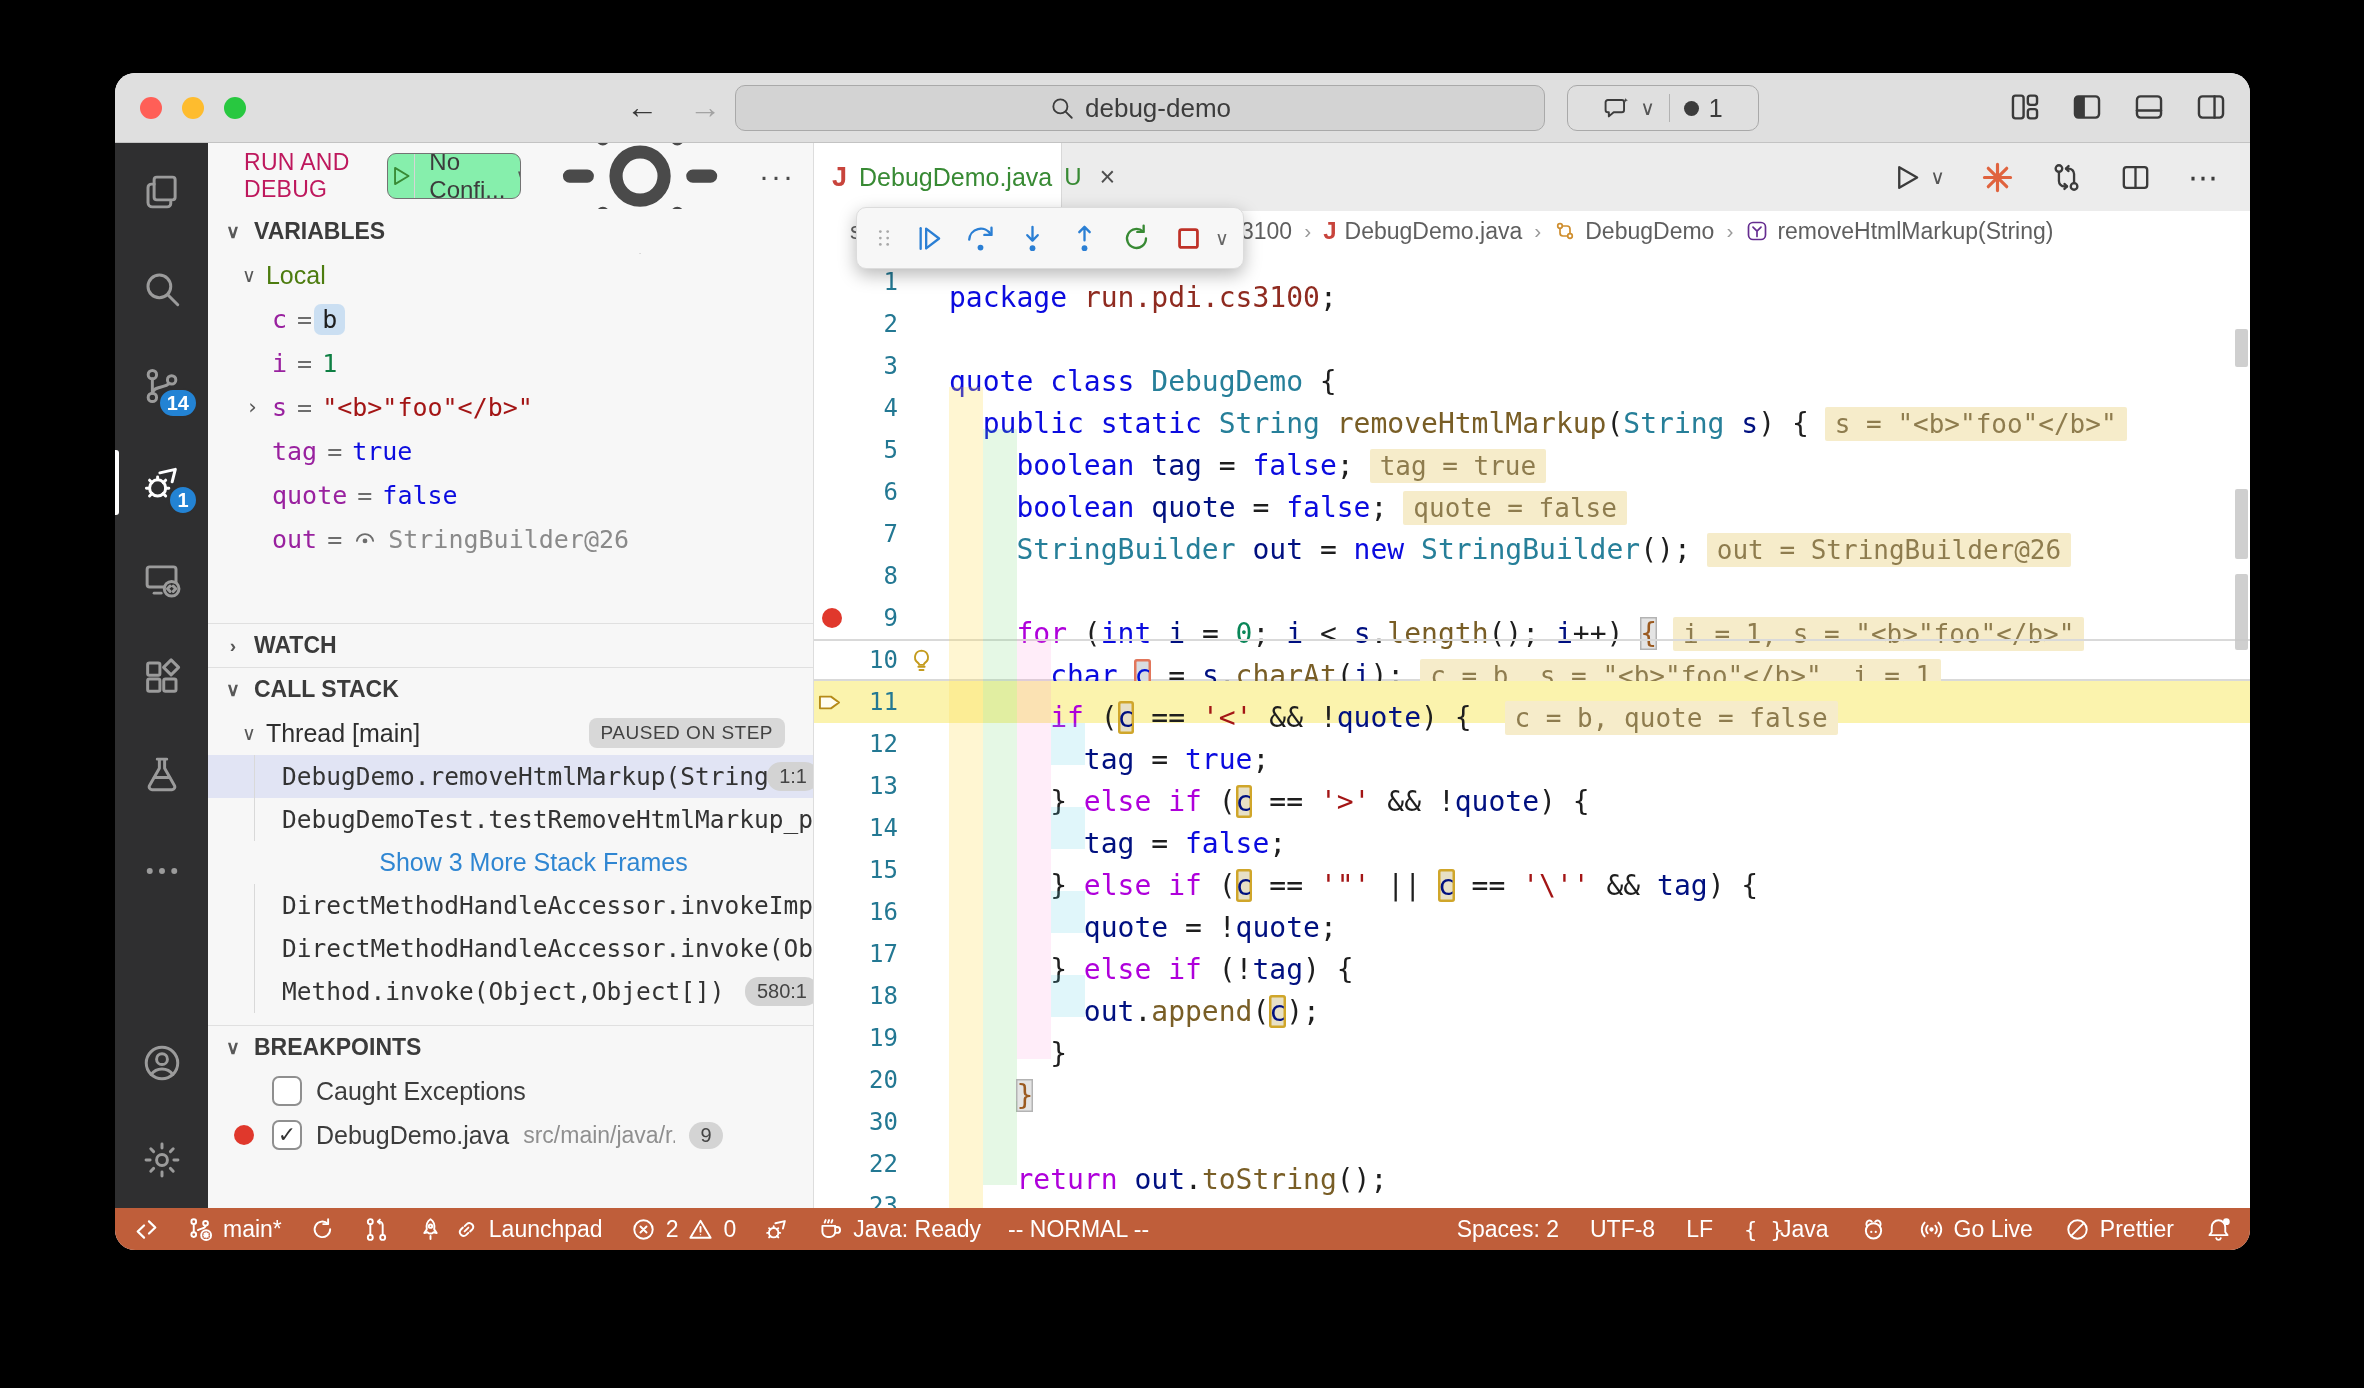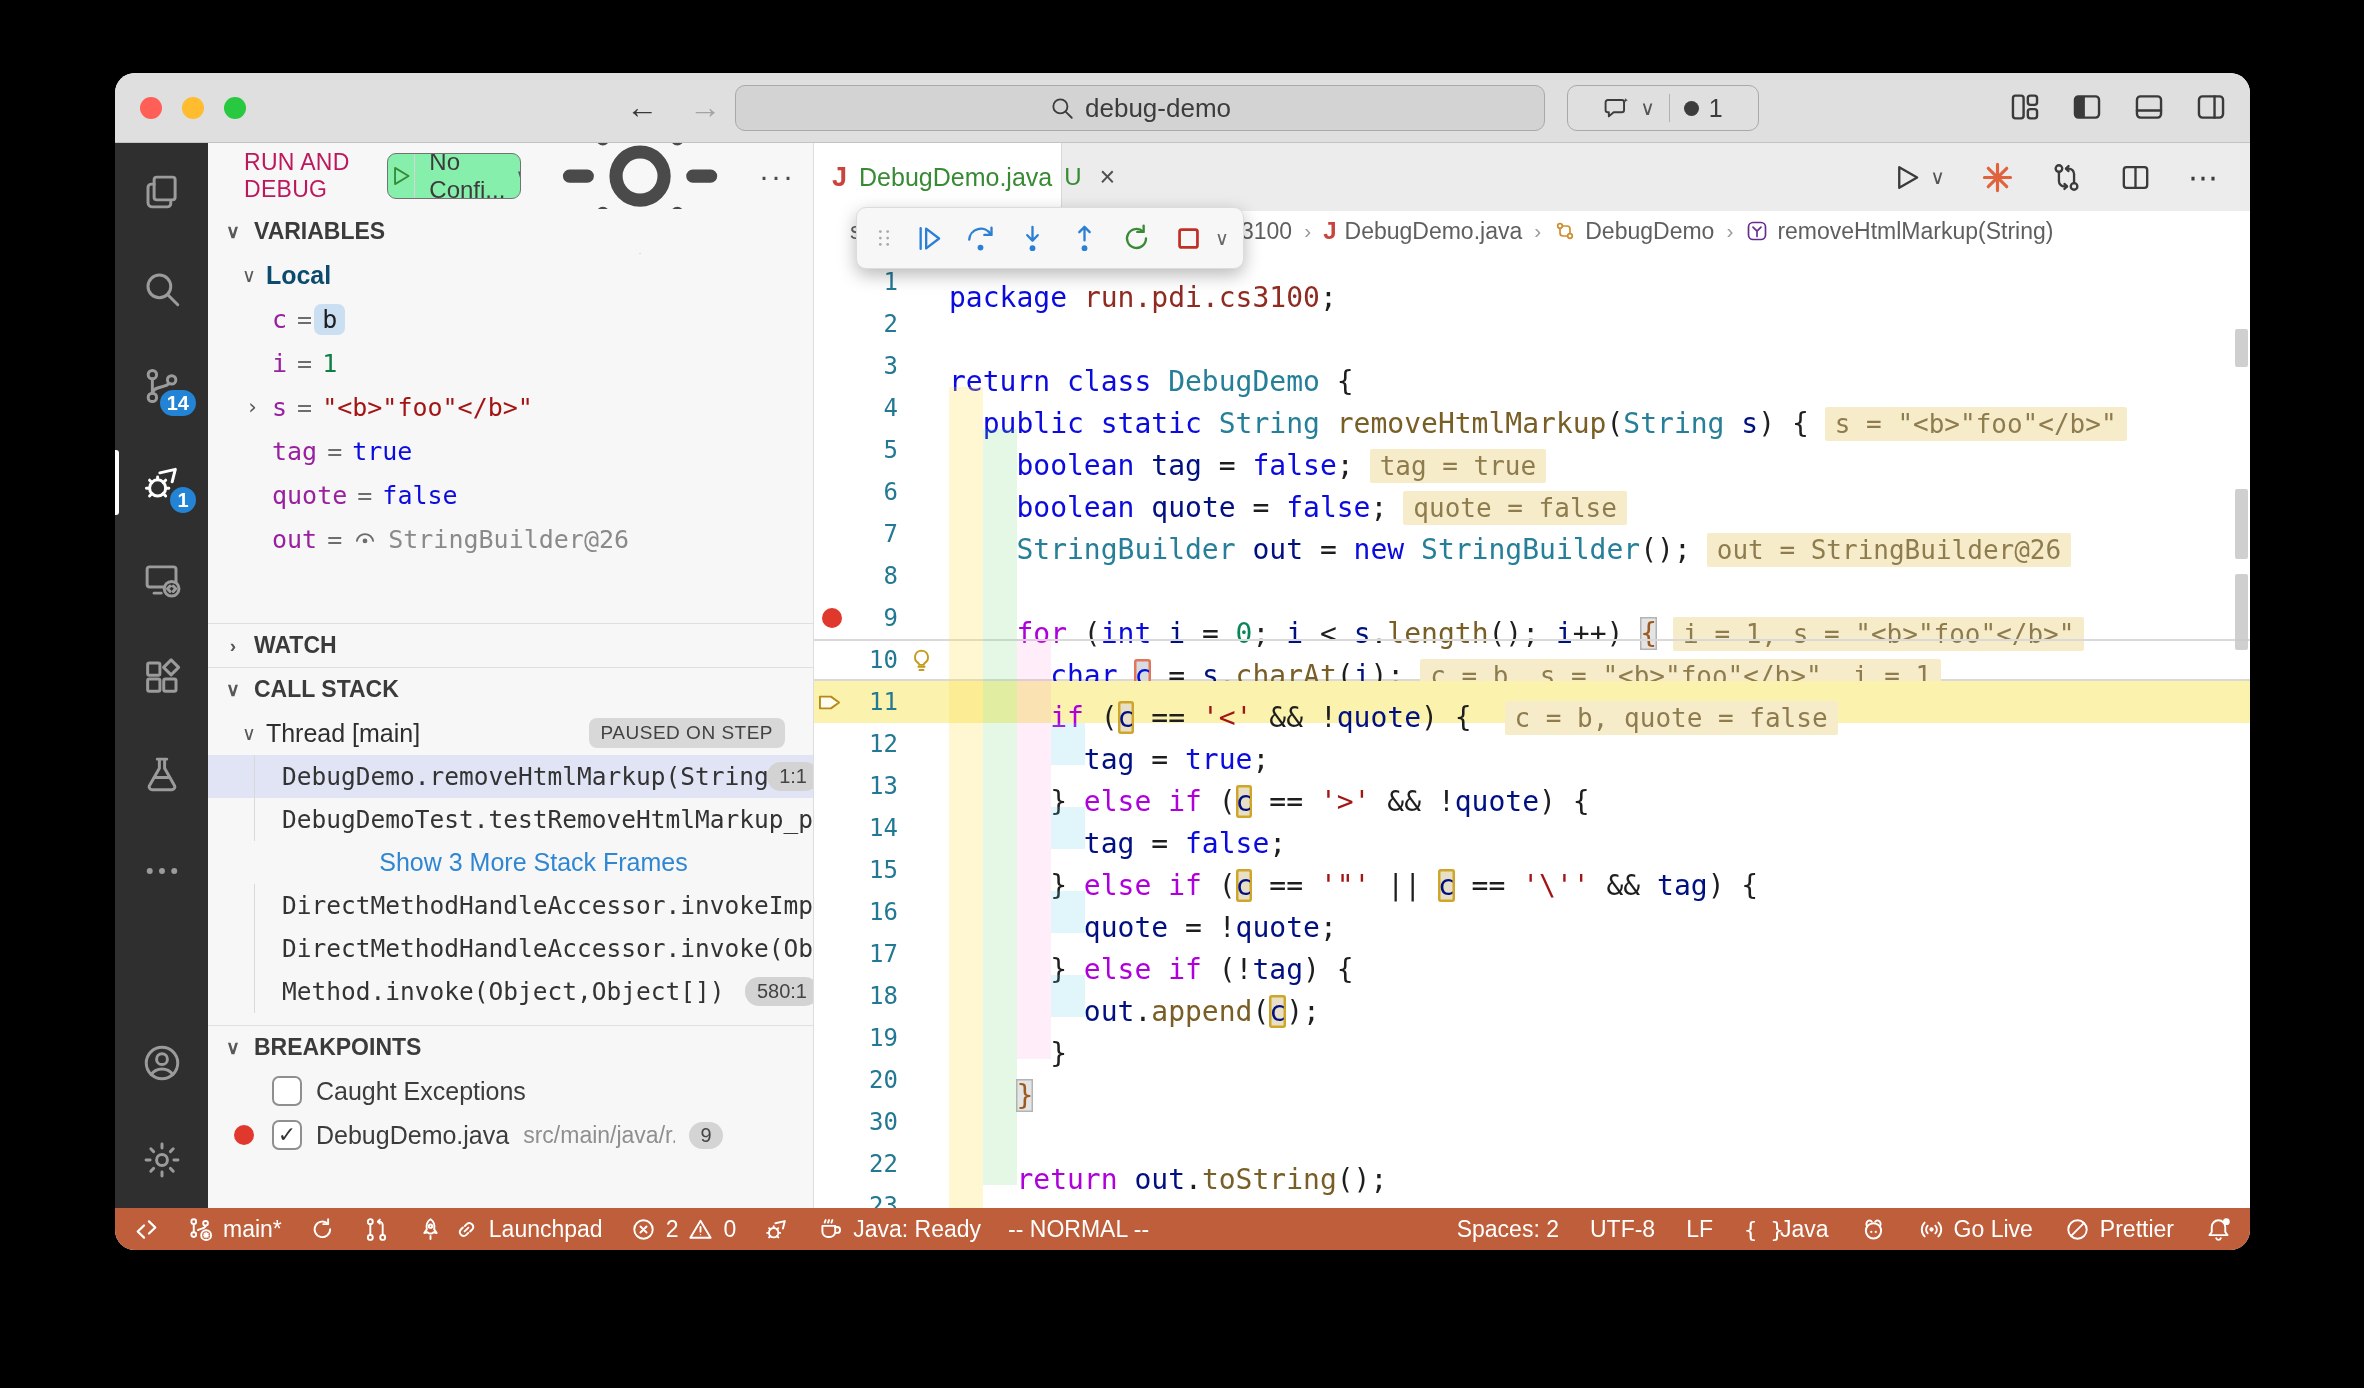--- a/index.html
+++ b/index.html
@@ -305,21 +305,21 @@
               </svg></span></span>
         <span class="sb-dots">···</span>
       </div>
       <div id="sidebar-body" style="display:flex;flex-direction:column;flex:1;min-height:0">
           <div class="sec-h">
             <span class="tw">∨</span>
             <span>VARIABLES</span>
           </div>
           <div class="row thread">
             <span class="tw">∨</span>
-            <span style="font-weight:bold;font-size:25px;color:#0c4a6e">Local</span>
+            <span style="font-weight:normal;font-size:25px;color:#4d7c0f">Local</span>
           </div>
           <div class="row mono vrow">
             <span class="vname">c</span>
             <span class="veq">=</span>
             <span class="v-plain vhl">b</span>
           </div>
           <div class="row mono vrow">
             <span class="vname">i</span>
             <span class="veq">=</span>
             <span class="v-num">1</span>
@@ -547,21 +547,21 @@
                 <rect x="5.5" y="5.5" width="13" height="13" rx="1.5" stroke-width="2"></rect>
               </svg>
             </span>
           </span>
         <span class="dbg-chev">∨</span>
       </div>
 
       <div class="code" id="code">
           <div class="cl"><span class="ln">1</span><span class="ct"><span class="tk-kw">package</span><span class="tk-pln"> </span><span class="tk-pkg">run.pdi.cs3100</span><span class="tk-pln">;</span></span></div>
           <div class="cl"><span class="ln">2</span><span class="ct"></span></div>
-          <div class="cl"><span class="ln">3</span><span class="ct"><span class="tk-kw">return class </span><span class="tk-typ">DebugDemo</span><span class="tk-pln"> {</span></span></div>
+          <div class="cl"><span class="ln">3</span><span class="ct"><span class="tk-kw">quote class </span><span class="tk-typ">DebugDemo</span><span class="tk-pln"> {</span></span></div>
           <div class="cl"><span class="stripe s0" style="left:135px"></span><span class="ln">4</span><span class="ct"><span class="tk-pln">  </span><span class="tk-kw">public static </span><span class="tk-typ">String</span><span class="tk-pln"> </span><span class="tk-fn">removeHtmlMarkup</span><span class="tk-pln">(</span><span class="tk-typ">String</span><span class="tk-pln"> </span><span class="tk-var">s</span><span class="tk-pln">) {</span><span class="hint">s = "&lt;b&gt;"foo"&lt;/b&gt;"</span></span></div>
           <div class="cl"><span class="stripe s0" style="left:135px"></span><span class="stripe s1" style="left:169px"></span><span class="ln">5</span><span class="ct"><span class="tk-pln">    </span><span class="tk-kw">boolean</span><span class="tk-pln"> </span><span class="tk-var">tag</span><span class="tk-pln"> = </span><span class="tk-kw">false</span><span class="tk-pln">;</span><span class="hint">tag = true</span></span></div>
           <div class="cl"><span class="stripe s0" style="left:135px"></span><span class="stripe s1" style="left:169px"></span><span class="ln">6</span><span class="ct"><span class="tk-pln">    </span><span class="tk-kw">boolean</span><span class="tk-pln"> </span><span class="tk-var">quote</span><span class="tk-pln"> = </span><span class="tk-kw">false</span><span class="tk-pln">;</span><span class="hint">quote = false</span></span></div>
           <div class="cl"><span class="stripe s0" style="left:135px"></span><span class="stripe s1" style="left:169px"></span><span class="ln">7</span><span class="ct"><span class="tk-pln">    </span><span class="tk-typ">StringBuilder</span><span class="tk-pln"> </span><span class="tk-var">out</span><span class="tk-pln"> = </span><span class="tk-kw">new</span><span class="tk-pln"> </span><span class="tk-typ">StringBuilder</span><span class="tk-pln">();</span><span class="hint">out = StringBuilder@26</span></span></div>
           <div class="cl"><span class="stripe s0" style="left:135px"></span><span class="stripe s1" style="left:169px"></span><span class="ln">8</span><span class="ct"></span></div>
           <div class="cl"><span class="stripe s0" style="left:135px"></span><span class="stripe s1" style="left:169px"></span><span class="bp"></span><span class="ln">9</span><span class="ct"><span class="tk-pln">    </span><span class="tk-ctl">for</span><span class="tk-pln"> (</span><span class="tk-kw">int</span><span class="tk-pln"> </span><span class="tk-var">i</span><span class="tk-pln"> = </span><span class="tk-num">0</span><span class="tk-pln">; </span><span class="tk-var">i</span><span class="tk-pln"> &lt; </span><span class="tk-var">s</span><span class="tk-pln">.</span><span class="tk-fn">length</span><span class="tk-pln">(); </span><span class="tk-var">i</span><span class="tk-pln">++) </span><span class="tk-brk">{</span><span class="hint">i = 1, s = "&lt;b&gt;"foo"&lt;/b&gt;"</span></span></div>
           <div class="cl cursorline"><span class="stripe s0" style="left:135px"></span><span class="stripe s1" style="left:169px"></span><span class="stripe s2" style="left:203px"></span><span class="ln">10</span><span class="bulb"><svg viewBox="0 0 24 24" fill="none" stroke="currentColor" stroke-width="1.7" stroke-linecap="round" stroke-linejoin="round" style="width:100%;height:100%;display:block">
                 <path d="M9.2 17.6h5.6M10.2 20.5h3.6"></path>
                 <path d="M12 3.2a5.9 5.9 0 0 1 3.3 10.7c-.8.6-1.3 1.2-1.3 2h-4c0-.8-.5-1.4-1.3-2A5.9 5.9 0 0 1 12 3.2z"></path>
               </svg></span><span class="ct"><span class="tk-pln">      </span><span class="tk-kw">char</span><span class="tk-pln"> </span><span class="tk-ccur">c</span><span class="tk-pln"> = </span><span class="tk-var">s</span><span class="tk-pln">.</span><span class="tk-fn">charAt</span><span class="tk-pln">(</span><span class="tk-var">i</span><span class="tk-pln">);</span><span class="hint">c = b, s = "&lt;b&gt;"foo"&lt;/b&gt;", i = 1</span></span></div>

